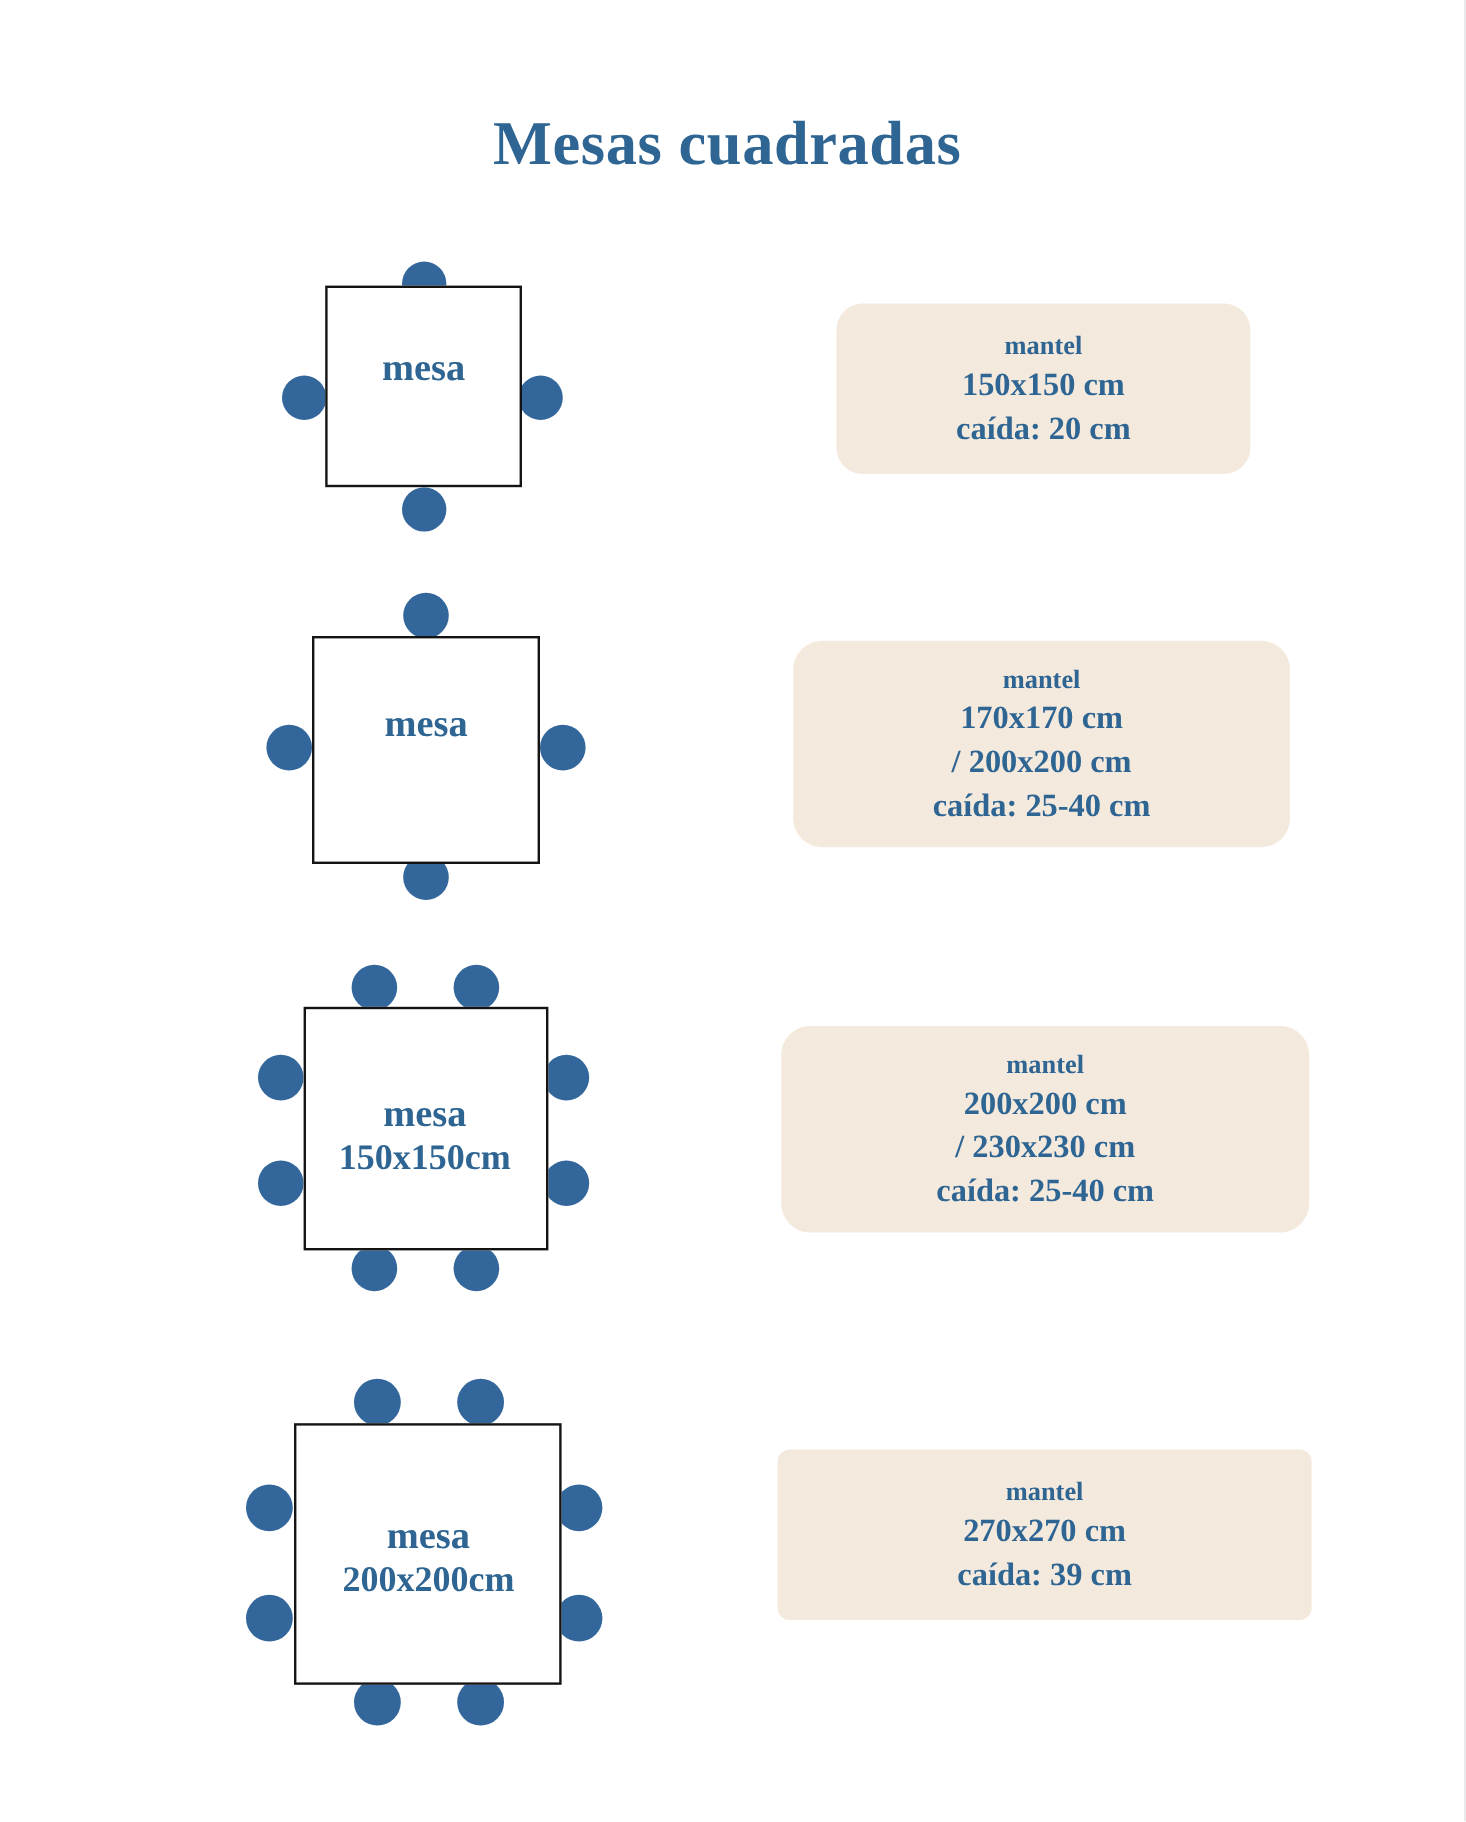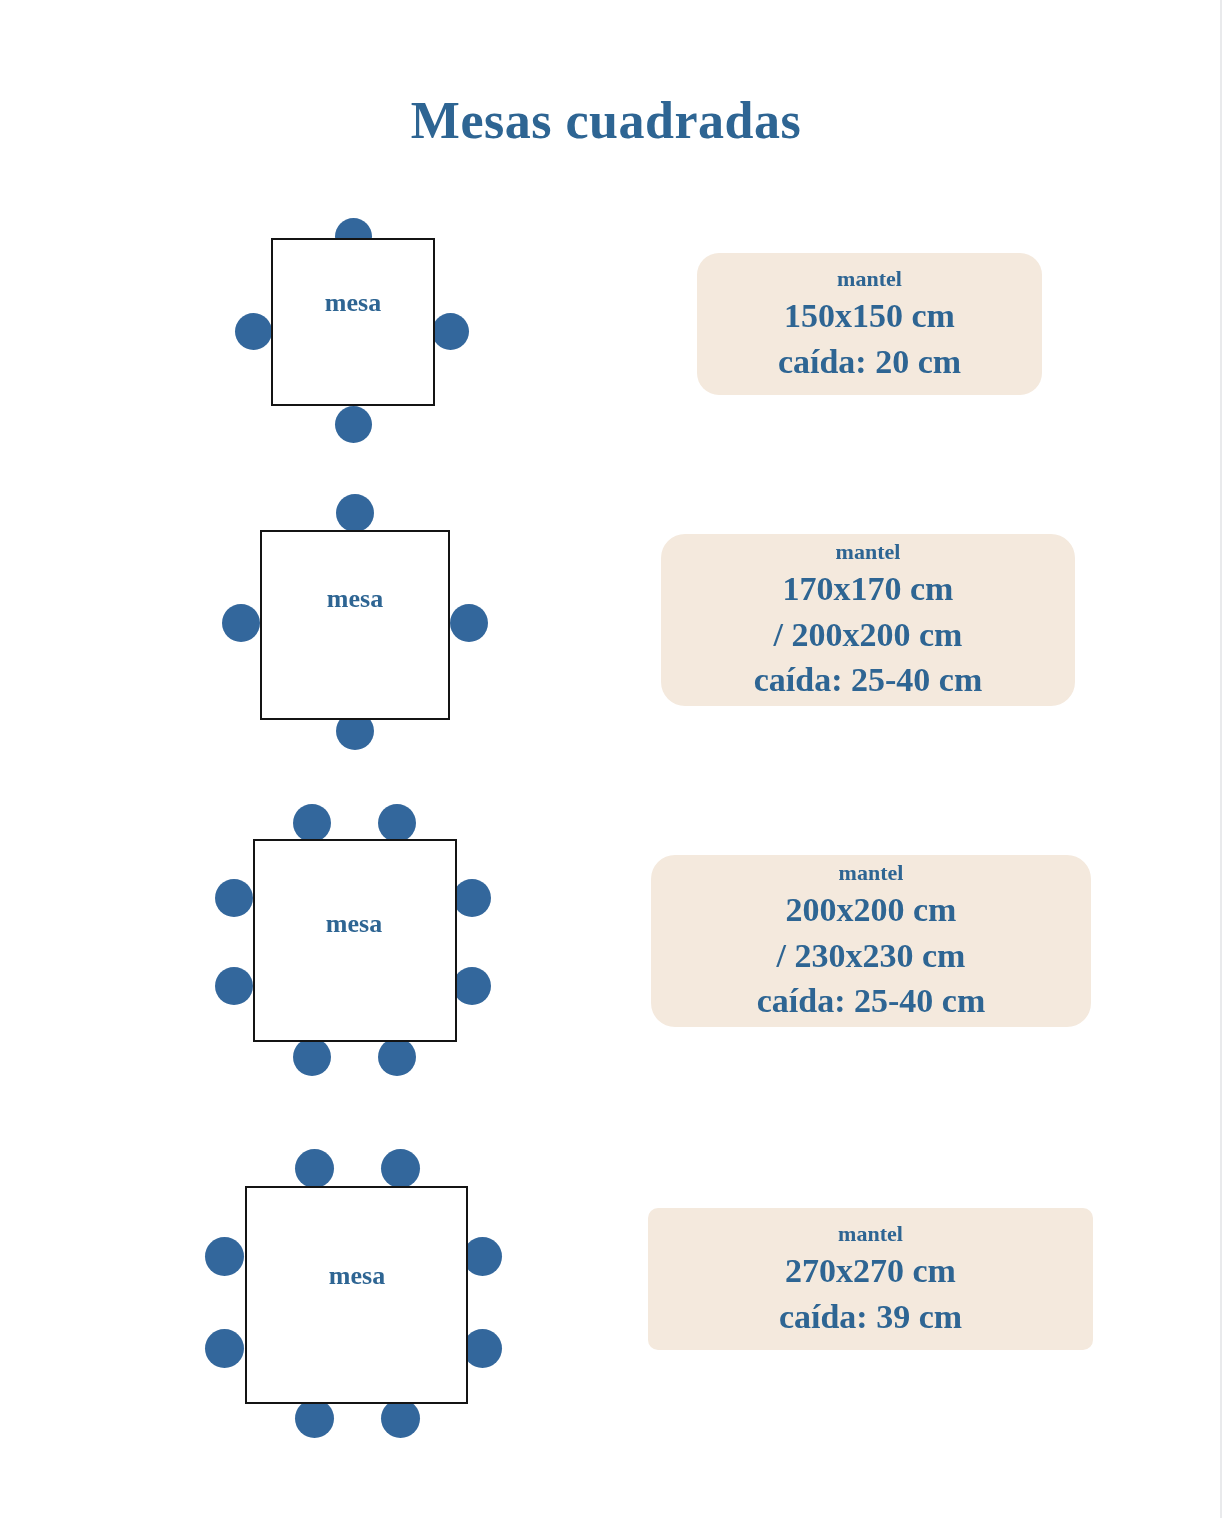--- a/index.html
+++ b/index.html
@@ -55,21 +55,21 @@
   .table-label {
     position: absolute;
     z-index: 3;
     text-align: center;
     color: #2e6593;
     font-weight: bold;
     line-height: 1.18;
     white-space: nowrap;
     pointer-events: none;
   }
-  .table-label .l1 { display: block; font-size: 26px; }
+  .table-label .l1 { display: block; font-size: 32px; }
   .table-label .l2 { display: block; font-size: 30px; }
   .chair {
     position: absolute;
     background: #33679c;
     border-radius: 50%;
     z-index: 1;
   }
 
   
   .card {
@@ -82,21 +82,21 @@
     justify-content: center;
     color: #2e6593;
     font-weight: bold;
     text-align: center;
   }
   .card .card-title {
     font-size: 22px;
     line-height: 1.32;
   }
   .card .card-line {
-    font-size: 34px;
+    font-size: 27px;
     line-height: 1.35;
   }
 </style>
 </head>
 <body>
 
 <div class="page">
 
   <div class="page-title">Mesas cuadradas</div>
 
@@ -150,20 +150,21 @@
       <div class="chair" style="left:163px;top:0px;width:38px;height:38px;"></div>
       <div class="chair" style="left:0px;top:75px;width:38px;height:38px;"></div>
       <div class="chair" style="left:0px;top:163px;width:38px;height:38px;"></div>
       <div class="chair" style="left:238px;top:75px;width:38px;height:38px;"></div>
       <div class="chair" style="left:238px;top:163px;width:38px;height:38px;"></div>
       <div class="chair" style="left:78px;top:234px;width:38px;height:38px;"></div>
       <div class="chair" style="left:163px;top:234px;width:38px;height:38px;"></div>
       <div class="table-square" style="left:38px;top:35px;width:204px;height:203px;"></div>
       <div class="table-label" style="left:-22px;top:105px;width:322px;">
         <span class="l1">mesa</span>
+        <span class="l2">150x150cm</span>
       </div>
     </div>
 
     <div class="card" style="left:651px;top:55px;width:440px;height:172px;border-radius:24px;">
       <div class="card-title">mantel</div>
       <div class="card-line">200x200 cm</div>
       <div class="card-line">/ 230x230 cm</div>
       <div class="card-line">caída: 25-40 cm</div>
     </div>
   </div>
@@ -175,20 +176,21 @@
       <div class="chair" style="left:176px;top:0px;width:39px;height:39px;"></div>
       <div class="chair" style="left:0px;top:88px;width:39px;height:39px;"></div>
       <div class="chair" style="left:0px;top:180px;width:39px;height:39px;"></div>
       <div class="chair" style="left:258px;top:88px;width:39px;height:39px;"></div>
       <div class="chair" style="left:258px;top:180px;width:39px;height:39px;"></div>
       <div class="chair" style="left:90px;top:250px;width:39px;height:39px;"></div>
       <div class="chair" style="left:176px;top:250px;width:39px;height:39px;"></div>
       <div class="table-square" style="left:40px;top:37px;width:223px;height:218px;"></div>
       <div class="table-label" style="left:-18px;top:112px;width:340px;">
         <span class="l1">mesa</span>
+        <span class="l2">200x200cm</span>
       </div>
     </div>
 
     <div class="card" style="left:648px;top:63px;width:445px;height:142px;border-radius:10px;">
       <div class="card-title">mantel</div>
       <div class="card-line">270x270 cm</div>
       <div class="card-line">caída: 39 cm</div>
     </div>
   </div>
 

